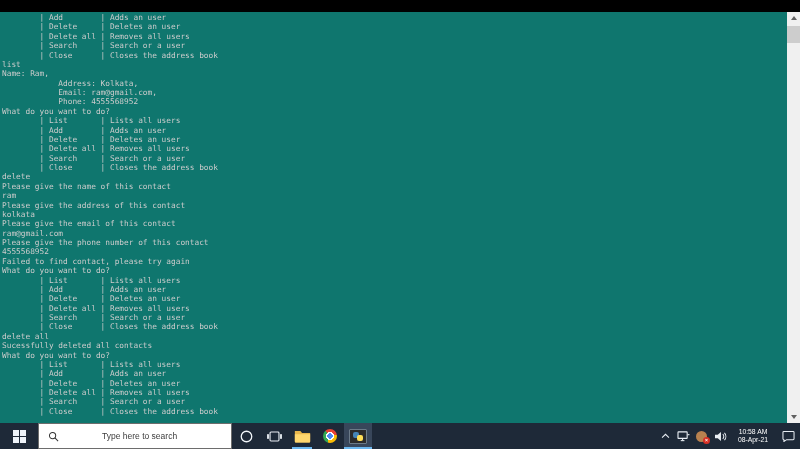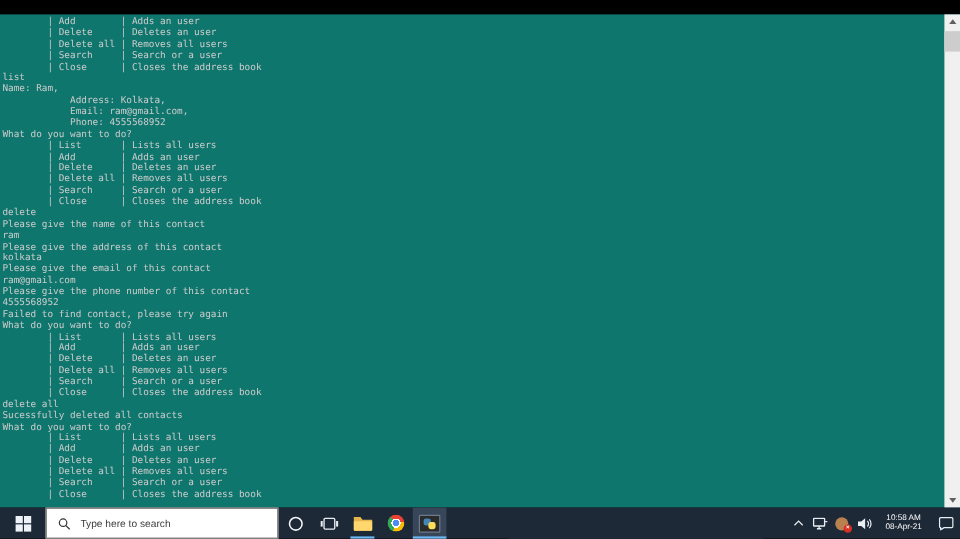--- a/index.html
+++ b/index.html
@@ -42,21 +42,21 @@
 
   
   .taskbar{position:absolute;left:0;top:423px;width:800px;height:26px;
            background:#1e2938;display:flex;align-items:stretch;}
   .tb-btn{display:flex;align-items:center;justify-content:center;flex:0 0 auto;
           position:relative;cursor:default;}
   .start-btn{width:38px;}
   .win-logo{display:grid;grid-template-columns:6px 6px;grid-template-rows:6px 6px;gap:1px;}
   .win-logo span{background:#eef3f9;display:block;}
   .search-box{flex:0 0 auto;width:194px;background:#ffffff;border:1px solid #6d6d6d;
-              display:flex;align-items:center;box-sizing:border-box;}
+              display:flex;align-items:center;box-sizing:border-box;gap:35px;}
   .search-box svg{margin:0 6px 0 9px;flex:0 0 auto;}
   .search-input{border:none;outline:none;background:transparent;flex:1;
                 font-family:"Liberation Sans",sans-serif;font-size:8.5px;color:#202020;
                 min-width:0;}
   .search-input::placeholder{color:#3c3c3c;opacity:1;}
   .icon-btn{width:28px;}
   .underline{position:absolute;left:4px;right:4px;bottom:0;height:2px;background:#6cb8f0;}
   .app-active{background:#38465a;}
   .app-active .underline{left:0;right:0;}
 

